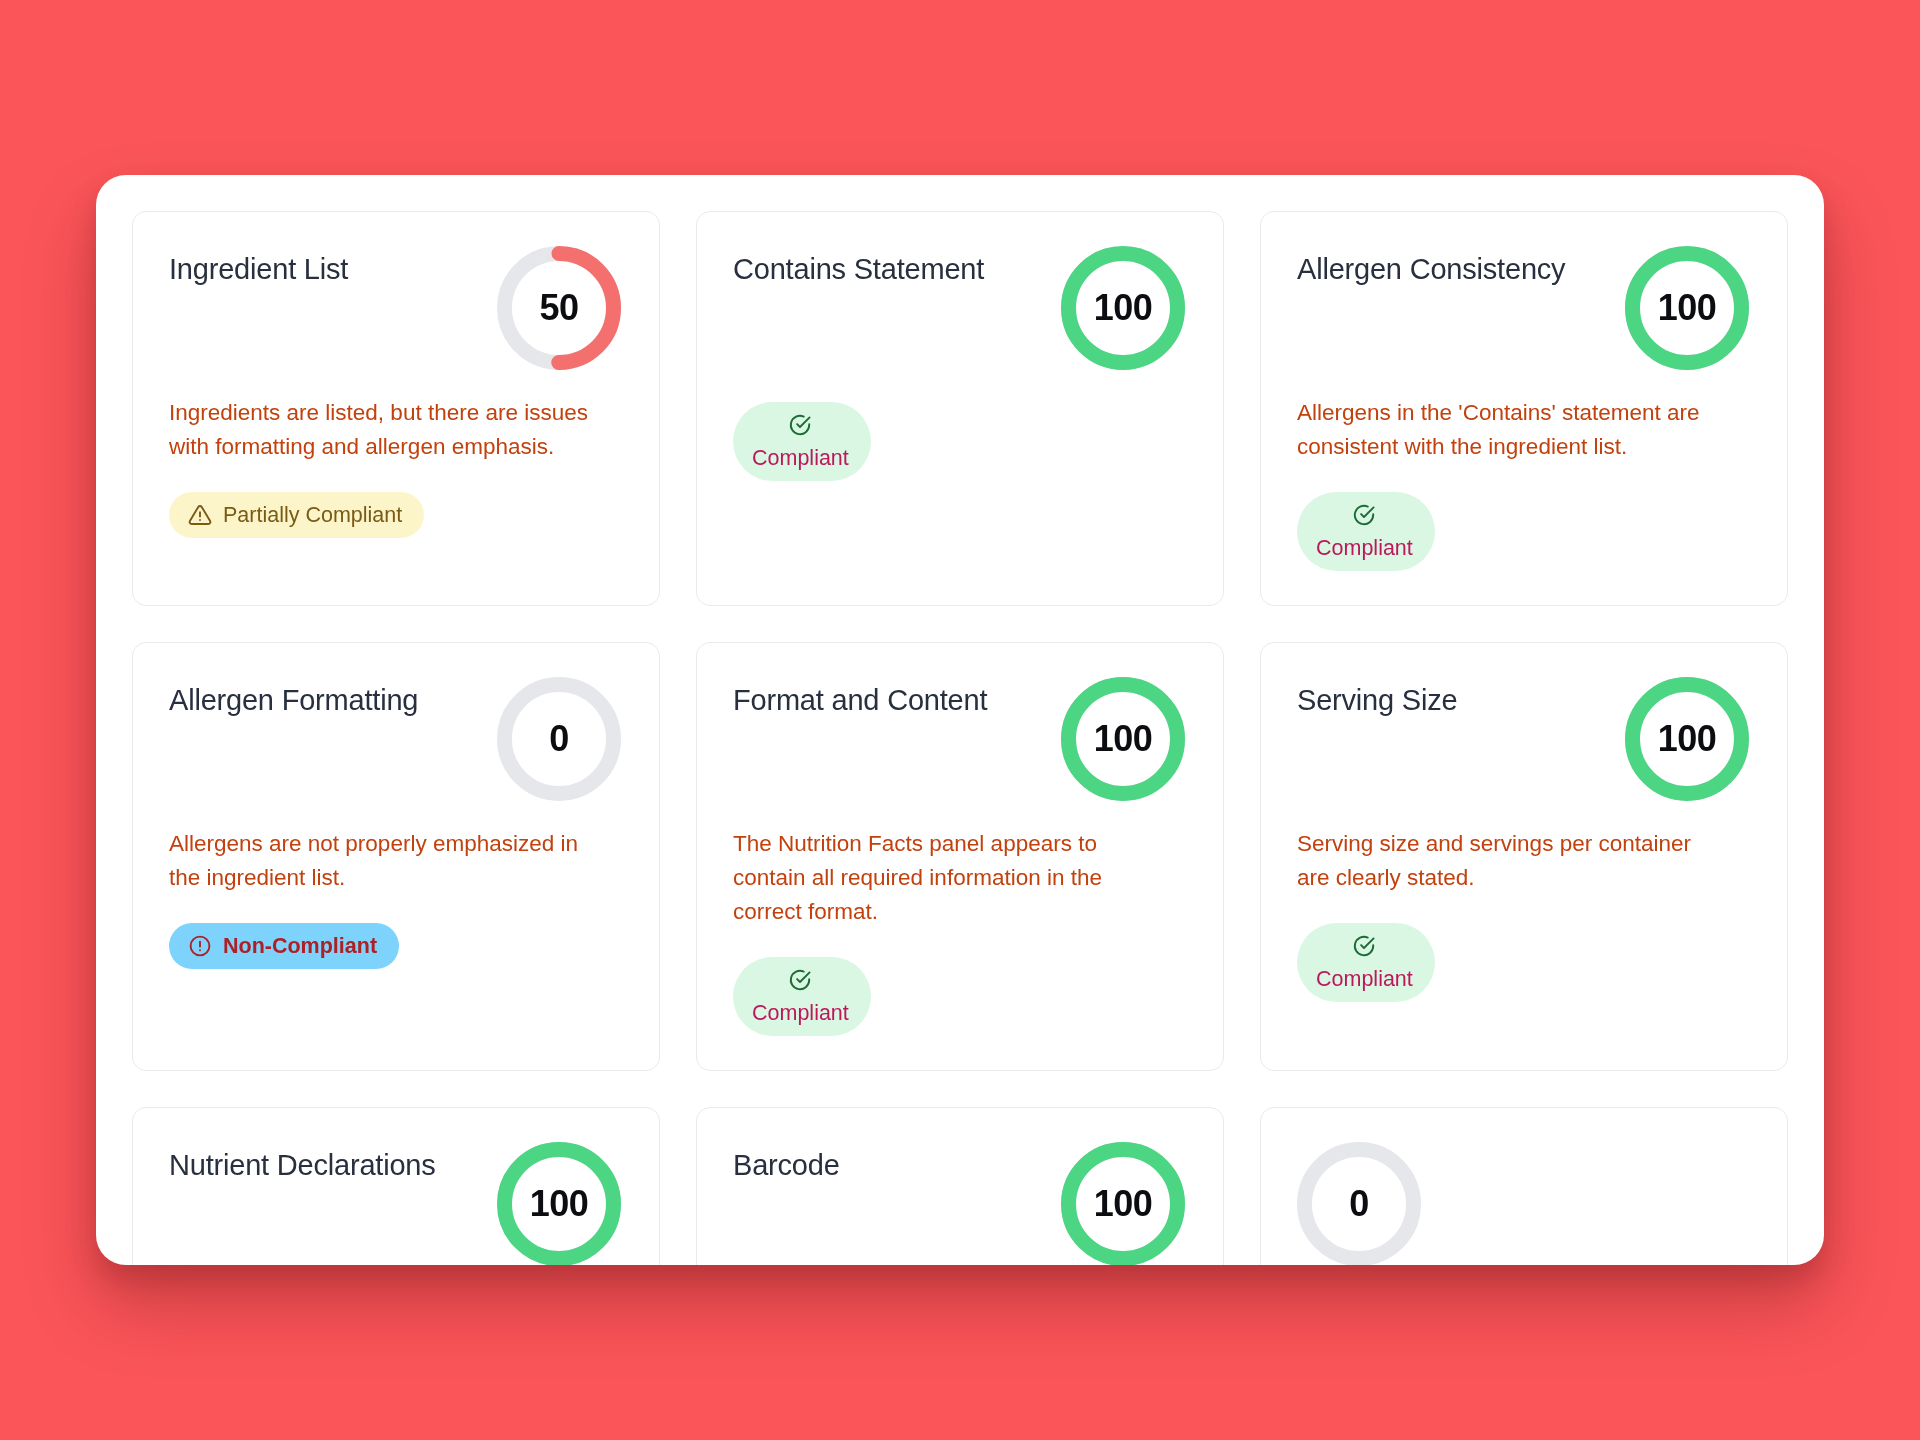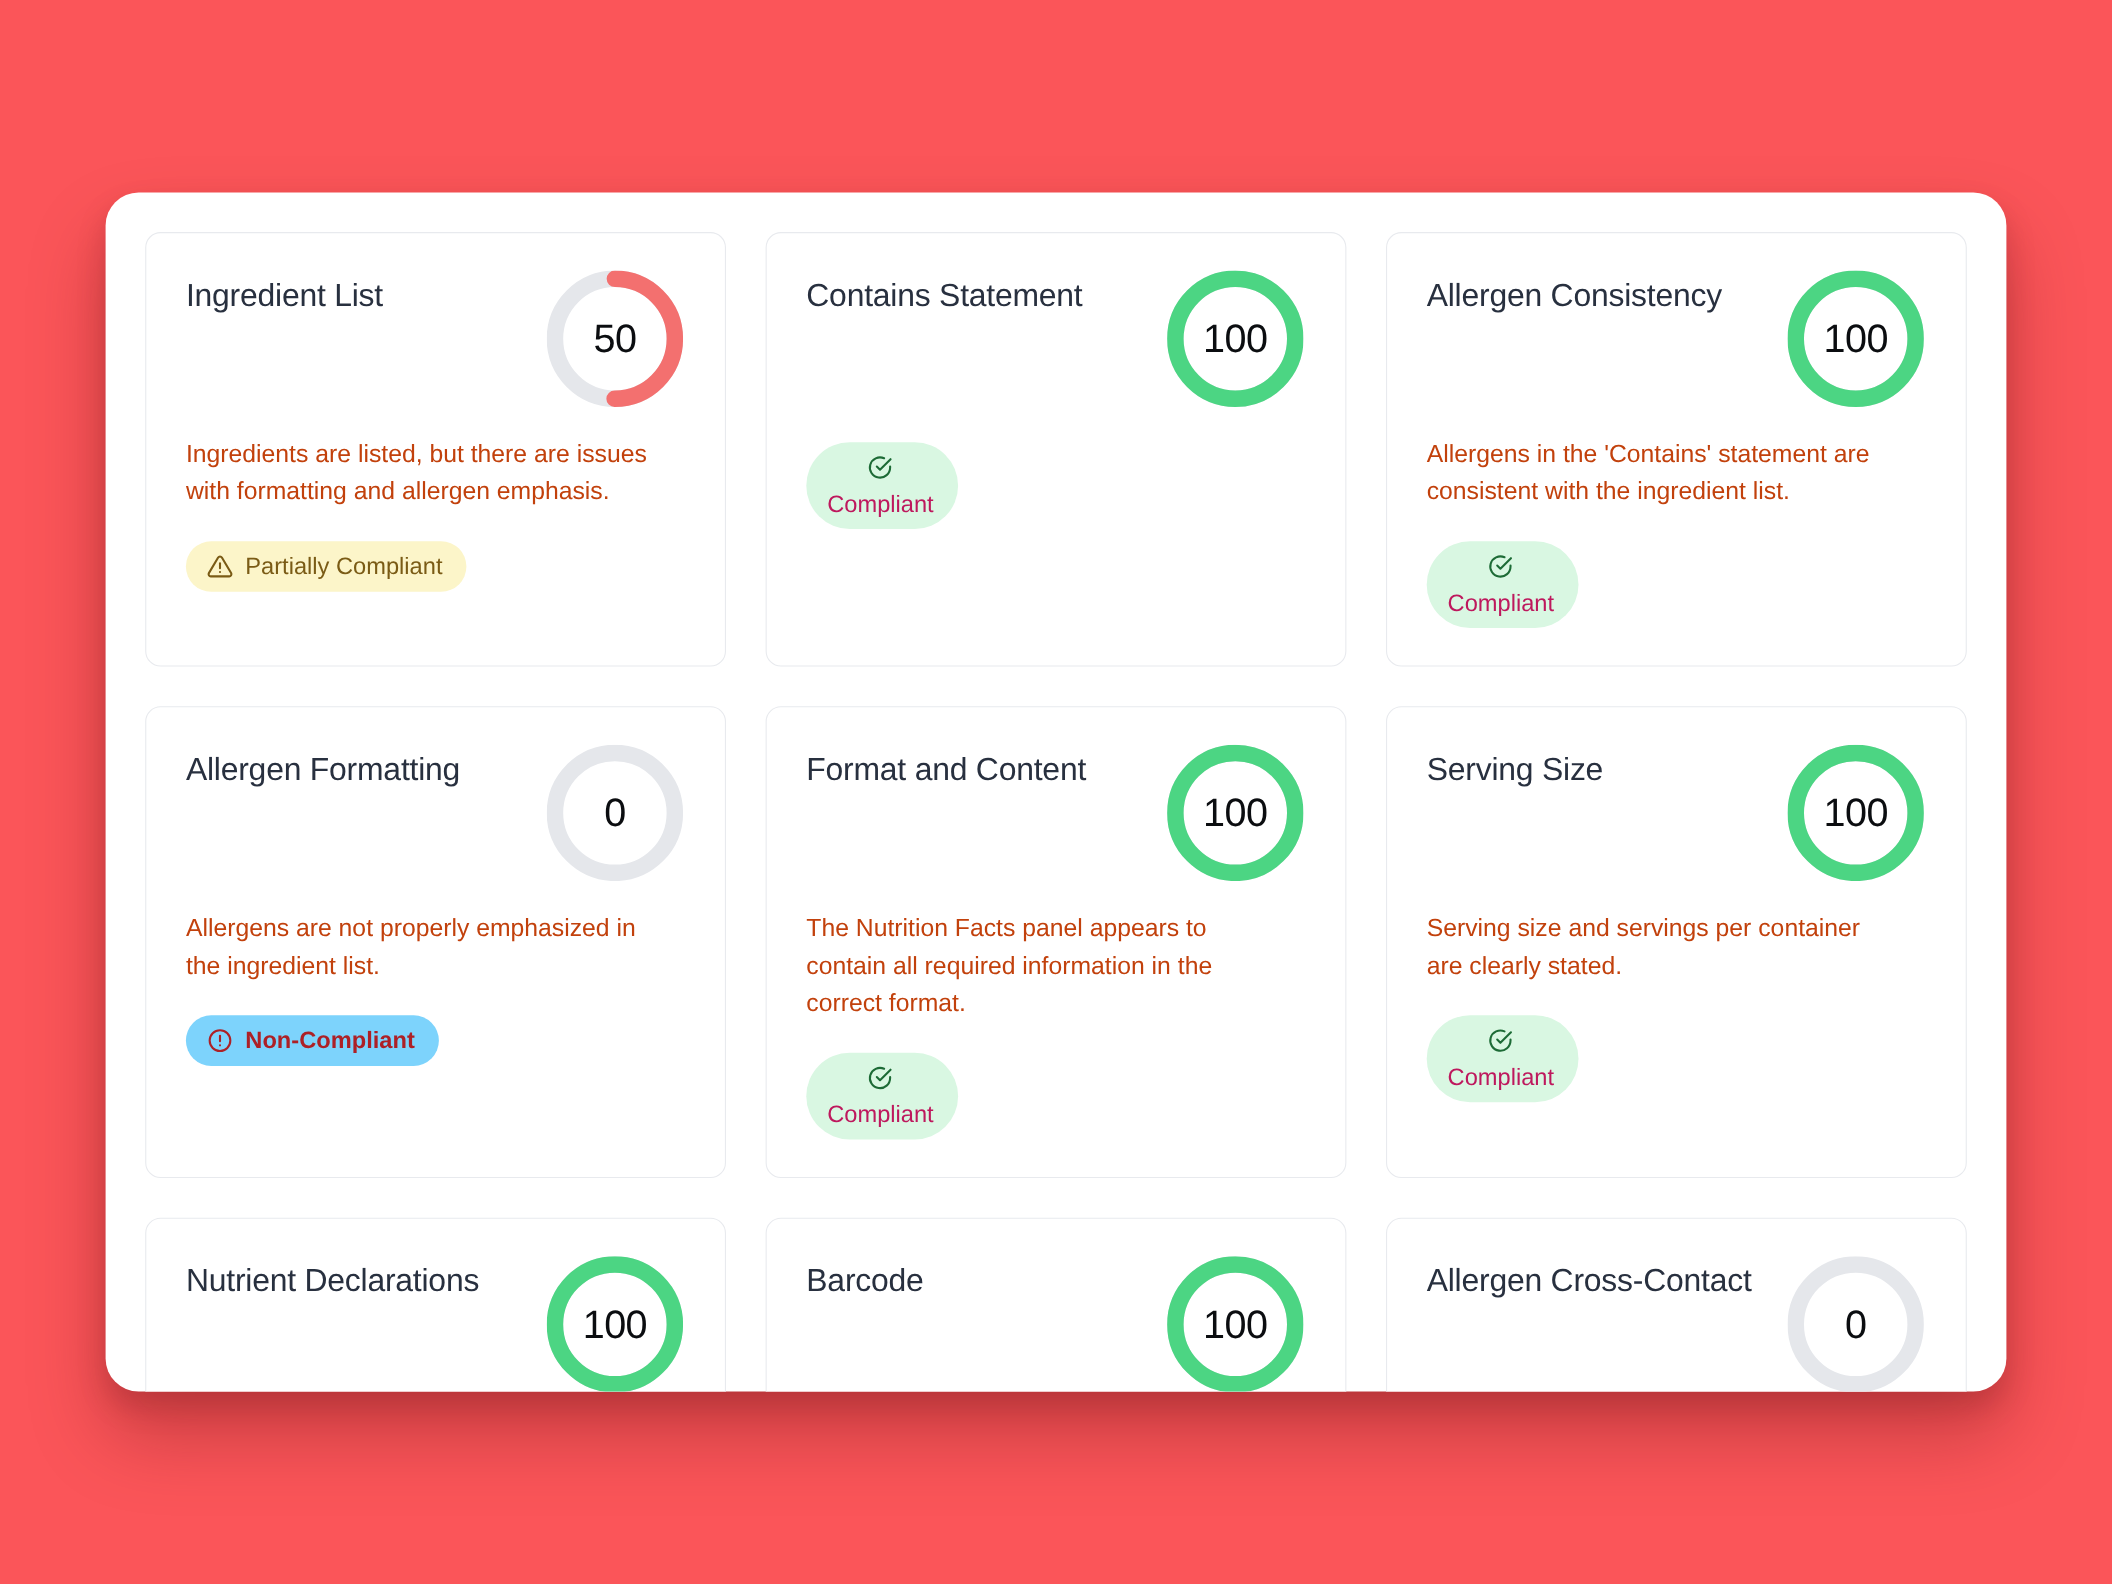--- a/index.html
+++ b/index.html
@@ -87,21 +87,21 @@
   .gauge svg { display: block; width: 124px; height: 124px; transform: rotate(-90deg); }
   .gauge .track { fill: none; stroke: #e5e7eb; stroke-width: 15; }
   .gauge .prog  { fill: none; stroke-width: 15; stroke-linecap: round; }
   .gauge-value {
     position: absolute;
     inset: 0;
     display: flex;
     align-items: center;
     justify-content: center;
     font-size: 36px;
-    font-weight: 400;
+    font-weight: 700;
     color: #0b0d10;
     letter-spacing: -0.5px;
   }
 
   
   .card-desc {
     margin-top: 22px;
     font-size: 22.5px;
     line-height: 1.52;
     color: #c2410c;
@@ -286,21 +286,20 @@
                 <circle class="track" cx="62" cy="62" r="54.5"></circle>
                 <circle class="prog" cx="62" cy="62" r="54.5" stroke="#4cd583" stroke-dasharray="342.43 0.00"></circle>
               </svg>
               <div class="gauge-value">100</div>
             </div>
           </div>
           <div class="card-desc">Barcode 701-29134-010 is included on the label.</div>
         </div>
         <div class="card">
           <div class="card-head">
-            <div class="card-title">Allergen Cross-Contact</div>
             <div class="gauge">
               <svg viewBox="0 0 124 124" aria-hidden="true">
                 <circle class="track" cx="62" cy="62" r="54.5"></circle>
               </svg>
               <div class="gauge-value">0</div>
             </div>
           </div>
           <div class="card-desc">No information provided about potential cross-contact with other allergens.</div>
         </div>
       </div>

